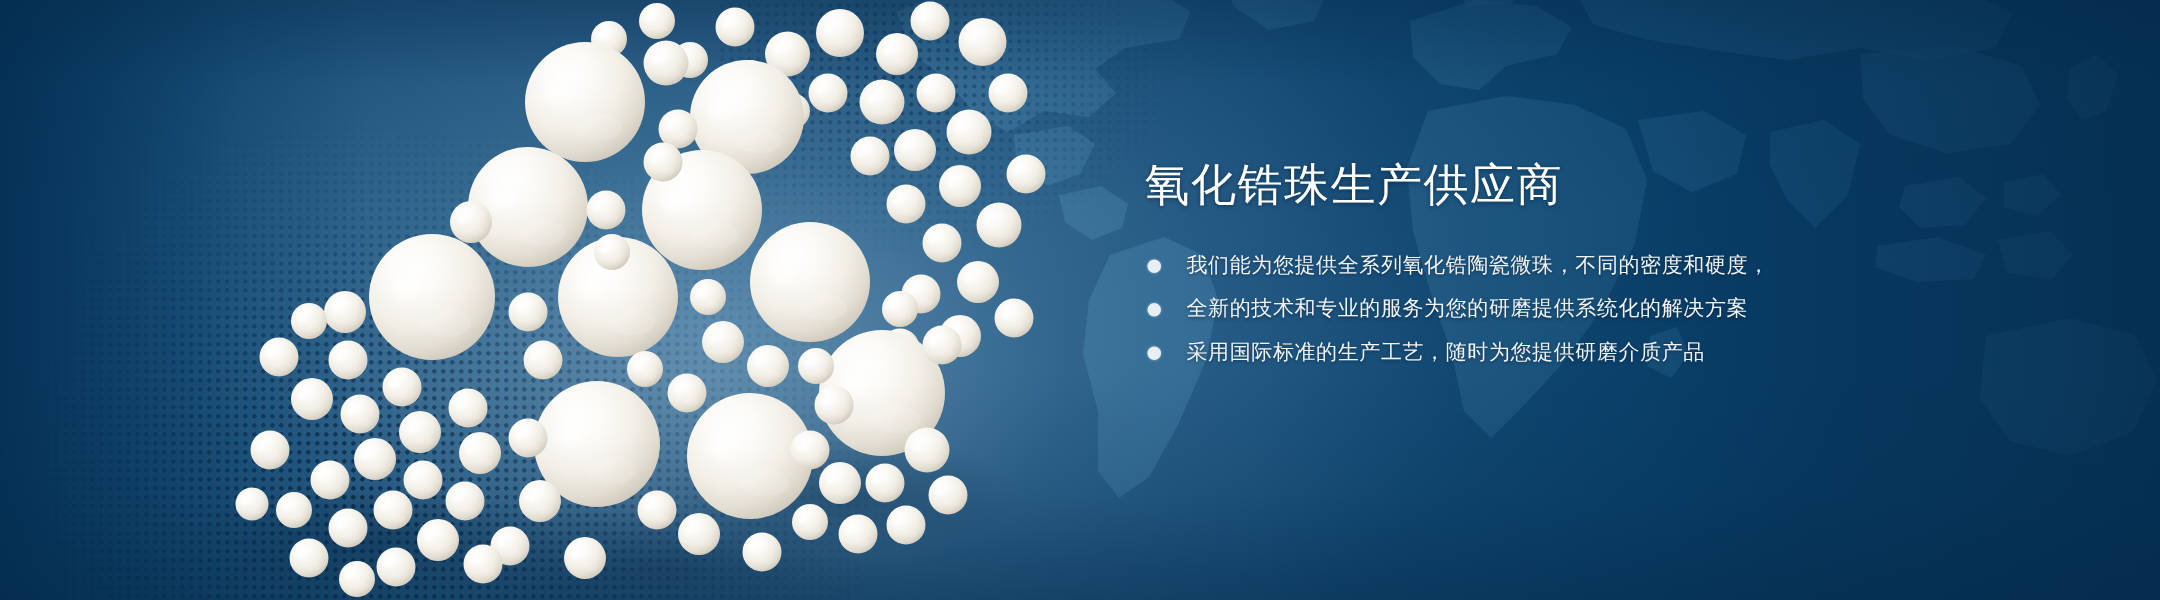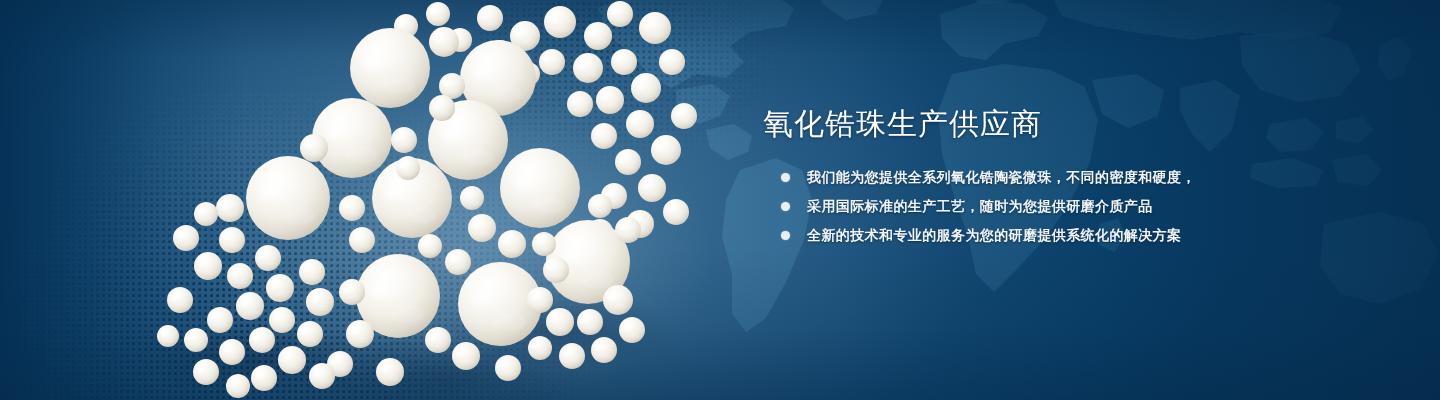--- a/index.html
+++ b/index.html
@@ -125,23 +125,22 @@
     line-height: 40px;
     letter-spacing: 1px;
     font-weight: 400;
     margin: 0 0 22px 0;
     text-shadow: 0 1px 3px rgba(2,26,48,0.55);
     white-space: nowrap;
   }
 
   .bullets {
     list-style: none;
-    margin: 16px;
+    margin: 0;
     padding: 0;
-    font-weight: bold;
   }
 
   .bullet {
     position: relative;
     padding-left: 28px;
     margin-bottom: 6px;
     color: #f2f4f7;
     font-size: 14px;
     line-height: 23px;
     letter-spacing: 0.4px;
@@ -368,24 +367,24 @@
 
     <ul class="bullets">
 
       <li class="bullet">
         <span class="dot"></span>
         <span class="line">我们能为您提供全系列氧化锆陶瓷微珠，不同的密度和硬度，</span>
       </li>
 
       <li class="bullet">
         <span class="dot"></span>
+        <span class="line">全新的技术和专业的服务为您的研磨提供系统化的解决方案</span>
+      </li>
+
+      <li class="bullet">
+        <span class="dot"></span>
         <span class="line">采用国际标准的生产工艺，随时为您提供研磨介质产品</span>
       </li>
 
-      <li class="bullet">
-        <span class="dot"></span>
-        <span class="line">全新的技术和专业的服务为您的研磨提供系统化的解决方案</span>
-      </li>
-
     </ul>
   </div>
 
 </div>
 
 </body></html>

